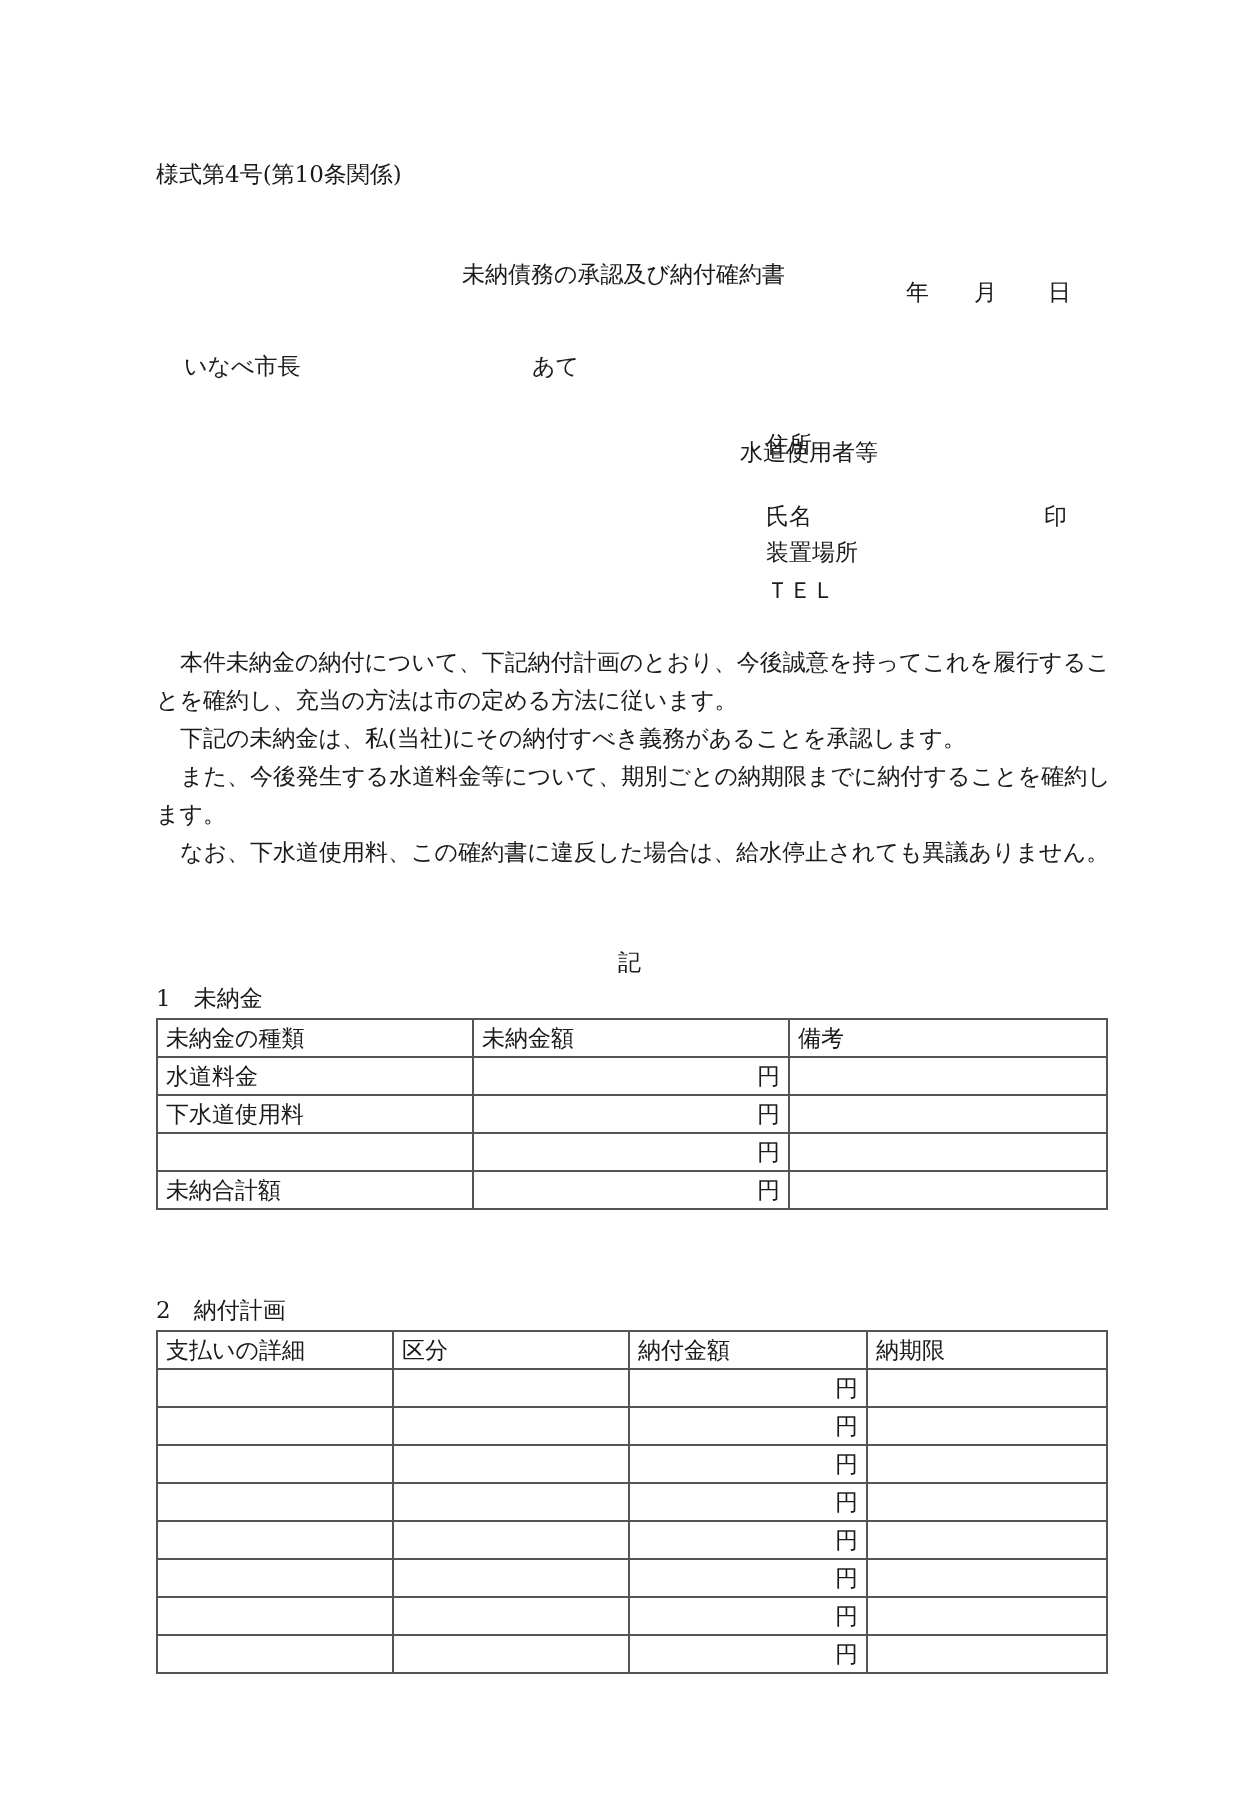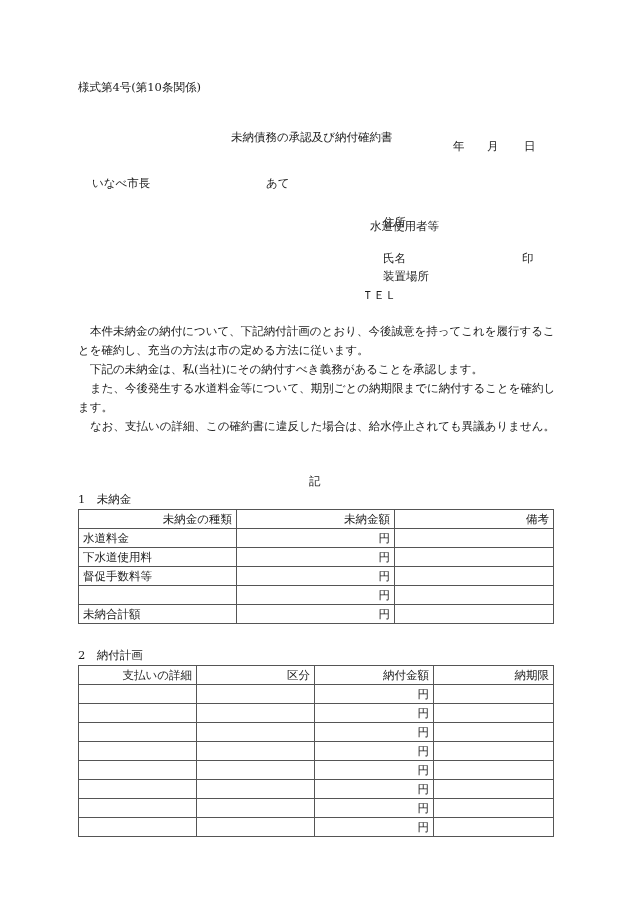--- a/index.html
+++ b/index.html
@@ -3,48 +3,48 @@
 <meta charset="utf-8">
 <style>
   html, body { margin:0; padding:0; background:#ffffff; }
   body { width:630px; height:903px; position:relative; overflow:hidden;
          font-family:"DejaVu Serif","Liberation Serif",serif; color:#1a1a1a; font-size:11.5px; }
   .abs { position:absolute; white-space:nowrap; line-height:1; }
   .para { position:absolute; left:78px; width:480px; font-size:11.5px; line-height:19px; }
   .para p { margin:0; text-indent:12px; }
   table { position:absolute; border-collapse:collapse; font-size:11.5px; table-layout:fixed; }
   td, th { border:1px solid #555; height:18px; padding:0 4px; font-weight:normal; line-height:18px; }
-  th { text-align:right; }
+  th { text-align:left; }
   td.yen { text-align:right; padding-right:4px; }
 </style>
 </head>
 <body>
 
 <div class="abs" style="left:78px;top:68px;margin-top:14px;">様式第4号(第10条関係)</div>
 <div class="abs" style="left:231px;top:104px;margin-top:28px;">未納債務の承認及び納付確約書</div>
 
 <div class="abs" style="left:453px;top:141px;">年</div>
 <div class="abs" style="left:487px;top:141px;">月</div>
 <div class="abs" style="left:524px;top:141px;">日</div>
 
 <div class="abs" style="left:92px;top:178px;">いなべ市長</div>
 <div class="abs" style="left:266px;top:178px;">あて</div>
 
 <div class="abs" style="left:370px;top:221px;">水道使用者等</div>
 <div class="abs" style="left:383px;top:217px;">住所</div>
 <div class="abs" style="left:383px;top:253px;">氏名</div>
 <div class="abs" style="left:522px;top:253px;">印</div>
 <div class="abs" style="left:383px;top:271px;">装置場所</div>
-<div class="abs" style="left:362px;top:290px;">ＴＥＬ</div>
+<div class="abs" style="left:383px;top:290px;">ＴＥＬ</div>
 
 <div class="para" style="top:322px;">
   <p>本件未納金の納付について、下記納付計画のとおり、今後誠意を持ってこれを履行することを確約し、充当の方法は市の定める方法に従います。</p>
   <p>下記の未納金は、私(当社)にその納付すべき義務があることを承認します。</p>
   <p>また、今後発生する水道料金等について、期別ごとの納期限までに納付することを確約します。</p>
-  <p>なお、支払いの詳細、この確約書に違反した場合は、給水停止されても異議ありません。</p>
+  <p>なお、下水道使用料、この確約書に違反した場合は、給水停止されても異議ありません。</p>
 </div>
 
 <div class="abs" style="left:309px;top:476px;">記</div>
 <div class="abs" style="left:78px;top:494px;">1　未納金</div>
 
 <table style="left:78px;top:509px;width:475px;">
   <colgroup>
       <col style="width:158px">
       <col style="width:158px">
       <col style="width:159px">
@@ -55,25 +55,20 @@
     <th>未納金額</th>
     <th>備考</th>
   </tr>
   <tr>
     <td>水道料金</td>
     <td class="yen">円</td>
     <td></td>
   </tr>
   <tr>
     <td>下水道使用料</td>
-    <td class="yen">円</td>
-    <td></td>
-  </tr>
-  <tr>
-    <td>督促手数料等</td>
     <td class="yen">円</td>
     <td></td>
   </tr>
   <tr>
     <td></td>
     <td class="yen">円</td>
     <td></td>
   </tr>
   <tr>
     <td>未納合計額</td>

